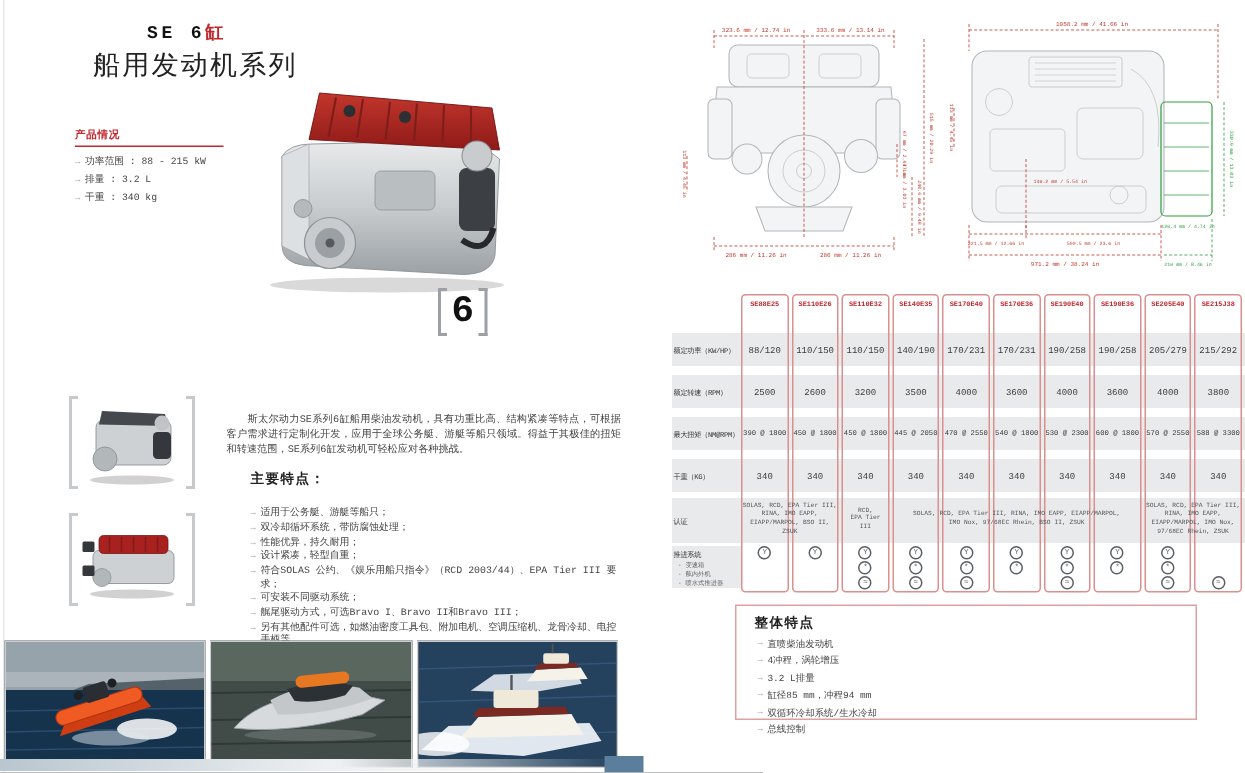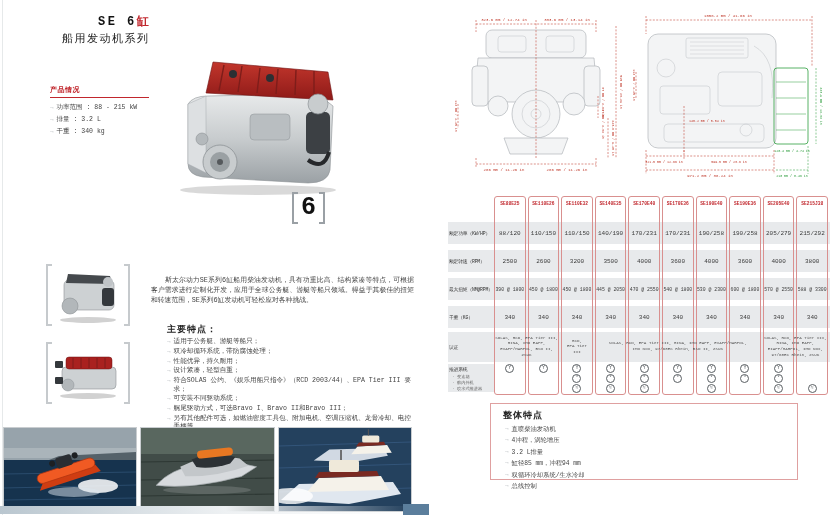--- a/index.html
+++ b/index.html
@@ -3,38 +3,38 @@
 <meta charset="utf-8">
 <style>
   html,body{margin:0;padding:0;background:#888;}
   .page{position:relative;width:830px;height:515px;background:#ffffff;overflow:hidden;
         font-family:Liberation Mono, monospace;color:#333;}
   .abs{position:absolute;}
   
   .edge-line{left:2px;top:0;width:1px;height:515px;background:#e6e9ea;}
   .title{left:98px;top:13px;font-size:12px;font-weight:bold;letter-spacing:2.5px;color:#111;white-space:nowrap;}
   .title .red{color:#c1272d;}
-  .subtitle{left:62px;top:31px;font-size:11px;letter-spacing:1.5px;color:#222;white-space:nowrap;}
+  .subtitle{left:62px;top:31px;font-size:18px;letter-spacing:1.5px;color:#222;white-space:nowrap;}
   .pi-head{left:50px;top:85px;font-size:7px;font-weight:bold;color:#c1272d;letter-spacing:.5px;}
   .pi-line{left:50px;top:97px;width:99px;height:1px;background:#c1272d;}
   .pi-list{left:50px;top:103px;font-size:6.5px;color:#444;}
   .pi-item{display:flex;gap:3px;align-items:baseline;margin-bottom:3px;white-space:nowrap;}
   .arrow{color:#a6abb0;font-size:6px;flex:0 0 auto;}
   .hero{left:158px;top:44px;}
   .badge{left:292px;top:192px;display:flex;align-items:center;}
   .brk{width:6px;height:32px;box-sizing:border-box;border:0 solid #9aa0a5;}
   .brk.l{border-left-width:2px;border-top-width:2px;border-bottom-width:2px;}
   .brk.r{border-right-width:2px;border-top-width:2px;border-bottom-width:2px;}
   .badge-digit{font-size:25px;font-weight:bold;color:#111;margin:0 3px;line-height:32px;}
   .thumb{left:46px;display:flex;align-items:center;}
   .thumb .brk{height:62px;border-color:#c6cacd;}
   .thumb.t1{top:264px;} .thumb.t2{top:342px;}
   .desc{left:151px;top:275px;width:263px;font-size:6.8px;line-height:10px;color:#444;
         text-indent:14px;text-align:justify;}
-  .kf-head{left:167px;top:323px;font-size:9px;font-weight:bold;color:#222;letter-spacing:1px;}
+  .kf-head{left:167px;top:313px;font-size:9px;font-weight:bold;color:#222;letter-spacing:1px;}
   .kf-list{left:167px;top:338px;width:250px;font-size:6.6px;line-height:8.4px;color:#444;}
   .kf-item{display:flex;gap:3px;margin-bottom:1.4px;}
   .photo{top:427px;height:85px;border:1px solid #c9cdd0;box-sizing:border-box;background:#223;}
   .photo.p1{left:3px;width:134px;} .photo.p2{left:140px;width:135px;} .photo.p3{left:278px;width:134px;}
   .bottom-strip{left:0;top:506px;width:410px;height:8px;
      background:linear-gradient(to right,#b9c6cf,#eef1f3 55%,rgba(255,255,255,0));}
   .spine-block{left:403px;top:504px;width:26px;height:11px;background:#5b7e9c;}
   
   .draw-front{left:446px;top:6px;} .draw-side{left:626px;top:6px;}
   .dim{fill:#c0392b;font-size:4px;} .dims{fill:#c0392b;font-size:3.3px;}

